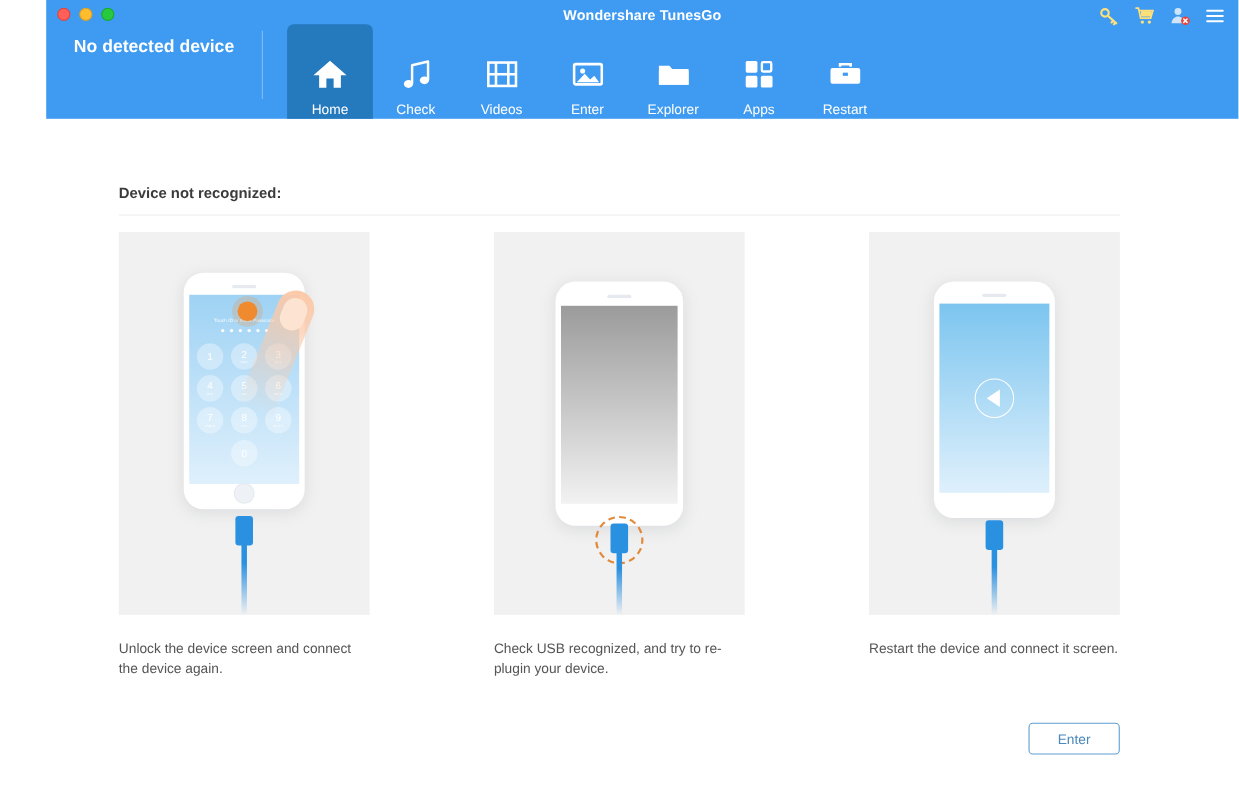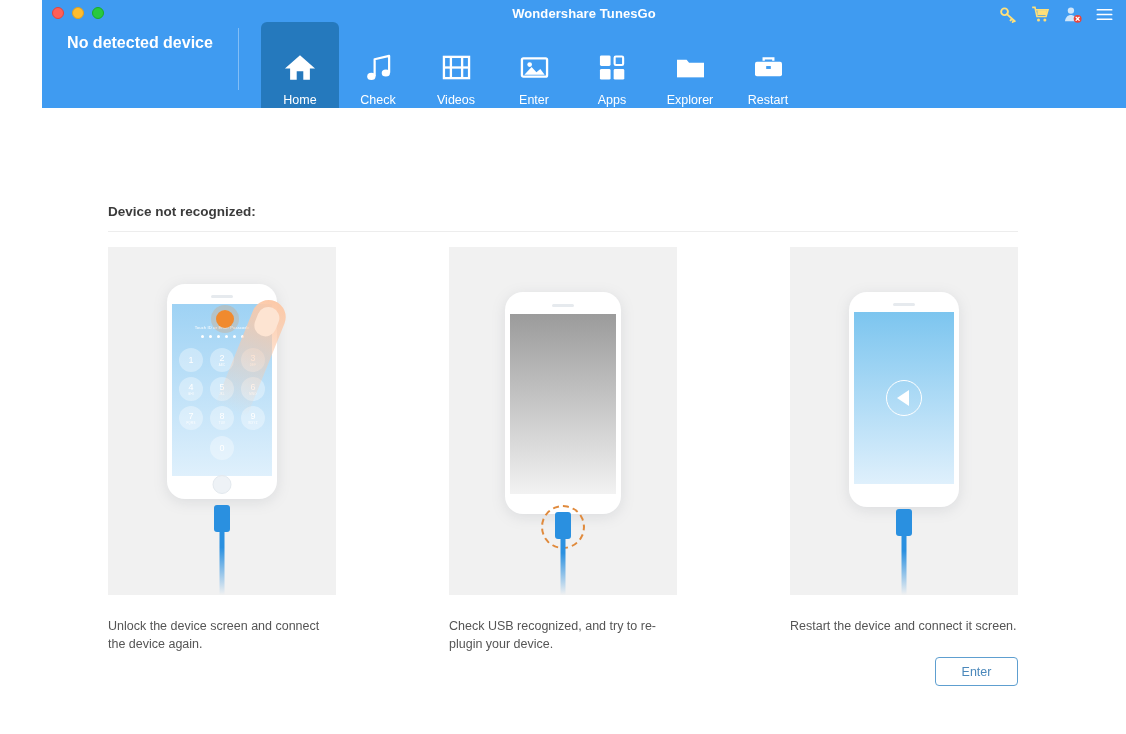--- a/index.html
+++ b/index.html
@@ -77,21 +77,20 @@
     align-items: center; justify-content: center;
     margin-bottom: 9px;
   }
   .nav-label { font-size: 12.5px; }
 
   
   .main {
     flex: 1 1 auto;
     position: relative;
     padding: 0 108px;
-    margin-top: 36px;
   }
   .sec-title {
     margin-top: 60px;
     font-size: 13.5px; font-weight: bold;
     color: #3b3b3b;
   }
   .divider {
     margin-top: 12px;
     height: 1px; background: #ededed;
   }
@@ -344,38 +343,38 @@
             <rect x="2" y="5.5" width="26" height="19" rx="1.5" fill="none" stroke="#ffffff" stroke-width="2.4"></rect>
             <circle cx="10" cy="12" r="2.4" fill="#ffffff"></circle>
             <path d="M4.5 22.5 L12 14.5 L17 20 L21 16.5 L25.5 22.5 Z" fill="#ffffff"></path>
           </svg>
         </span>
         <span class="nav-label">Enter</span>
       </div>
 
       <div class="nav-item">
         <span class="nav-icon">
+          <svg viewBox="0 0 32 28" width="31" height="27">
+            <path d="M2 24 V6 H12 L14.5 9 H30 V24 Z" fill="#ffffff"></path>
+            <path d="M2 24 V11 H30 V24 Z" fill="#ffffff"></path>
+          </svg>
+        </span>
+        <span class="nav-label">Explorer</span>
+      </div>
+
+      <div class="nav-item">
+        <span class="nav-icon">
           <svg viewBox="0 0 30 30" width="29" height="29">
             <rect x="2" y="2.5" width="11" height="11" rx="1.5" fill="#ffffff"></rect>
             <rect x="17.2" y="3.6" width="8.8" height="8.8" rx="1.2" fill="none" stroke="#ffffff" stroke-width="2.2"></rect>
             <rect x="2" y="16.5" width="11" height="11" rx="1.5" fill="#ffffff"></rect>
             <rect x="16.2" y="16.5" width="11" height="11" rx="1.5" fill="#ffffff"></rect>
           </svg>
         </span>
         <span class="nav-label">Apps</span>
-      </div>
-
-      <div class="nav-item">
-        <span class="nav-icon">
-          <svg viewBox="0 0 32 28" width="31" height="27">
-            <path d="M2 24 V6 H12 L14.5 9 H30 V24 Z" fill="#ffffff"></path>
-            <path d="M2 24 V11 H30 V24 Z" fill="#ffffff"></path>
-          </svg>
-        </span>
-        <span class="nav-label">Explorer</span>
       </div>
 
       <div class="nav-item">
         <span class="nav-icon">
           <svg viewBox="0 0 32 28" width="31" height="27">
             <path d="M11 7 V4.5 H21 V7" fill="none" stroke="#ffffff" stroke-width="2.4"></path>
             <rect x="2" y="8" width="28" height="15" rx="2" fill="#ffffff"></rect>
             <rect x="13.6" y="12.5" width="4.8" height="3" fill="#3f9bf1"></rect>
           </svg>
         </span>

